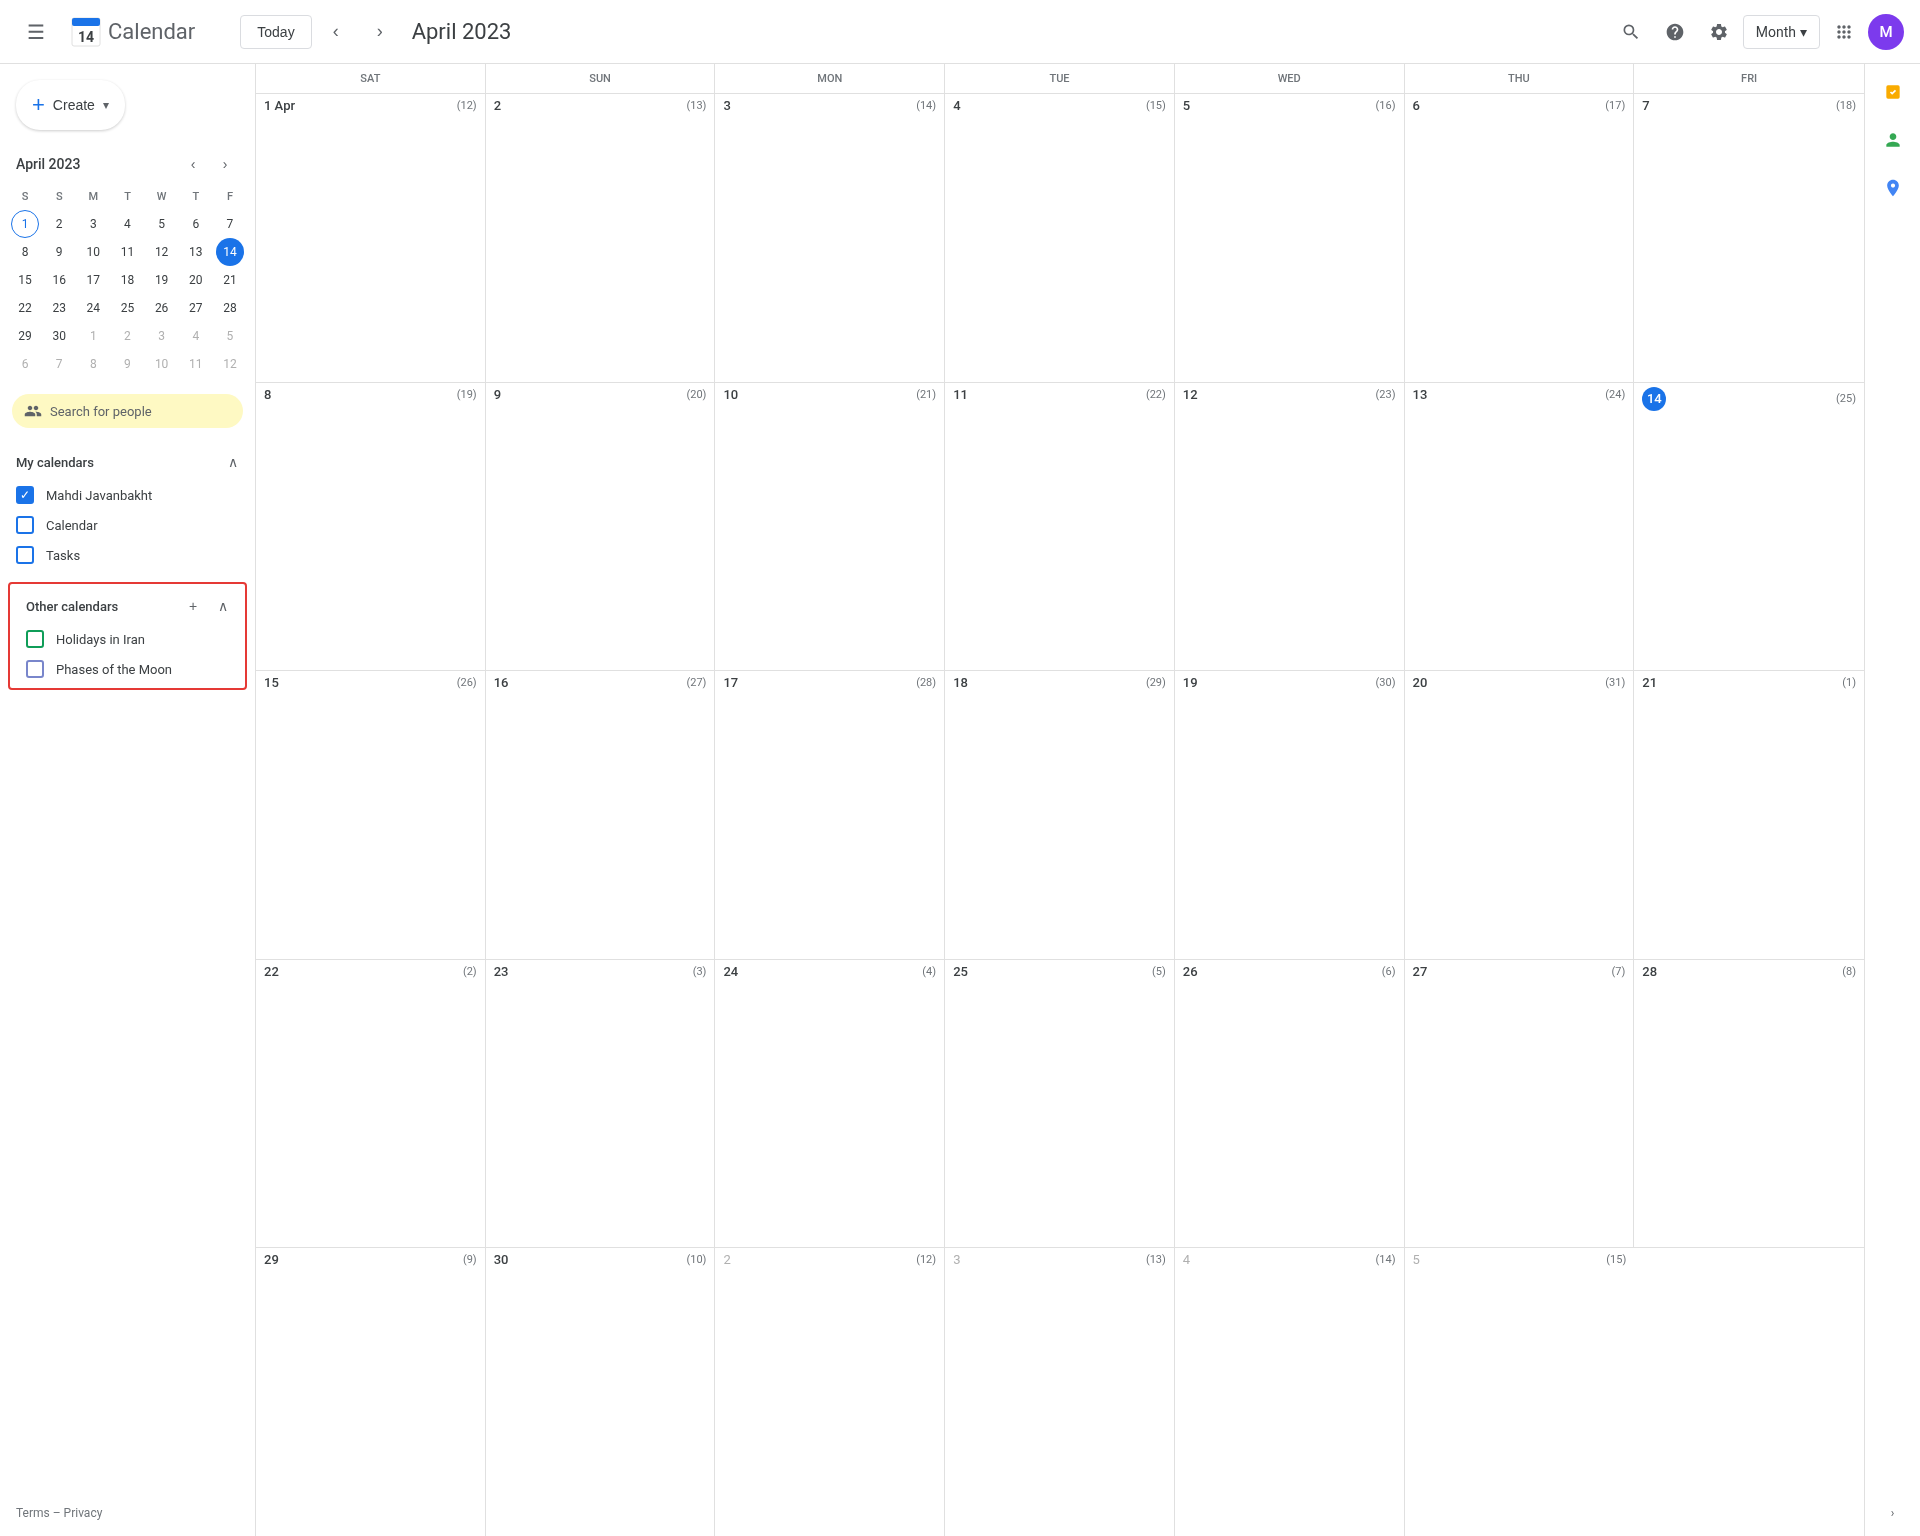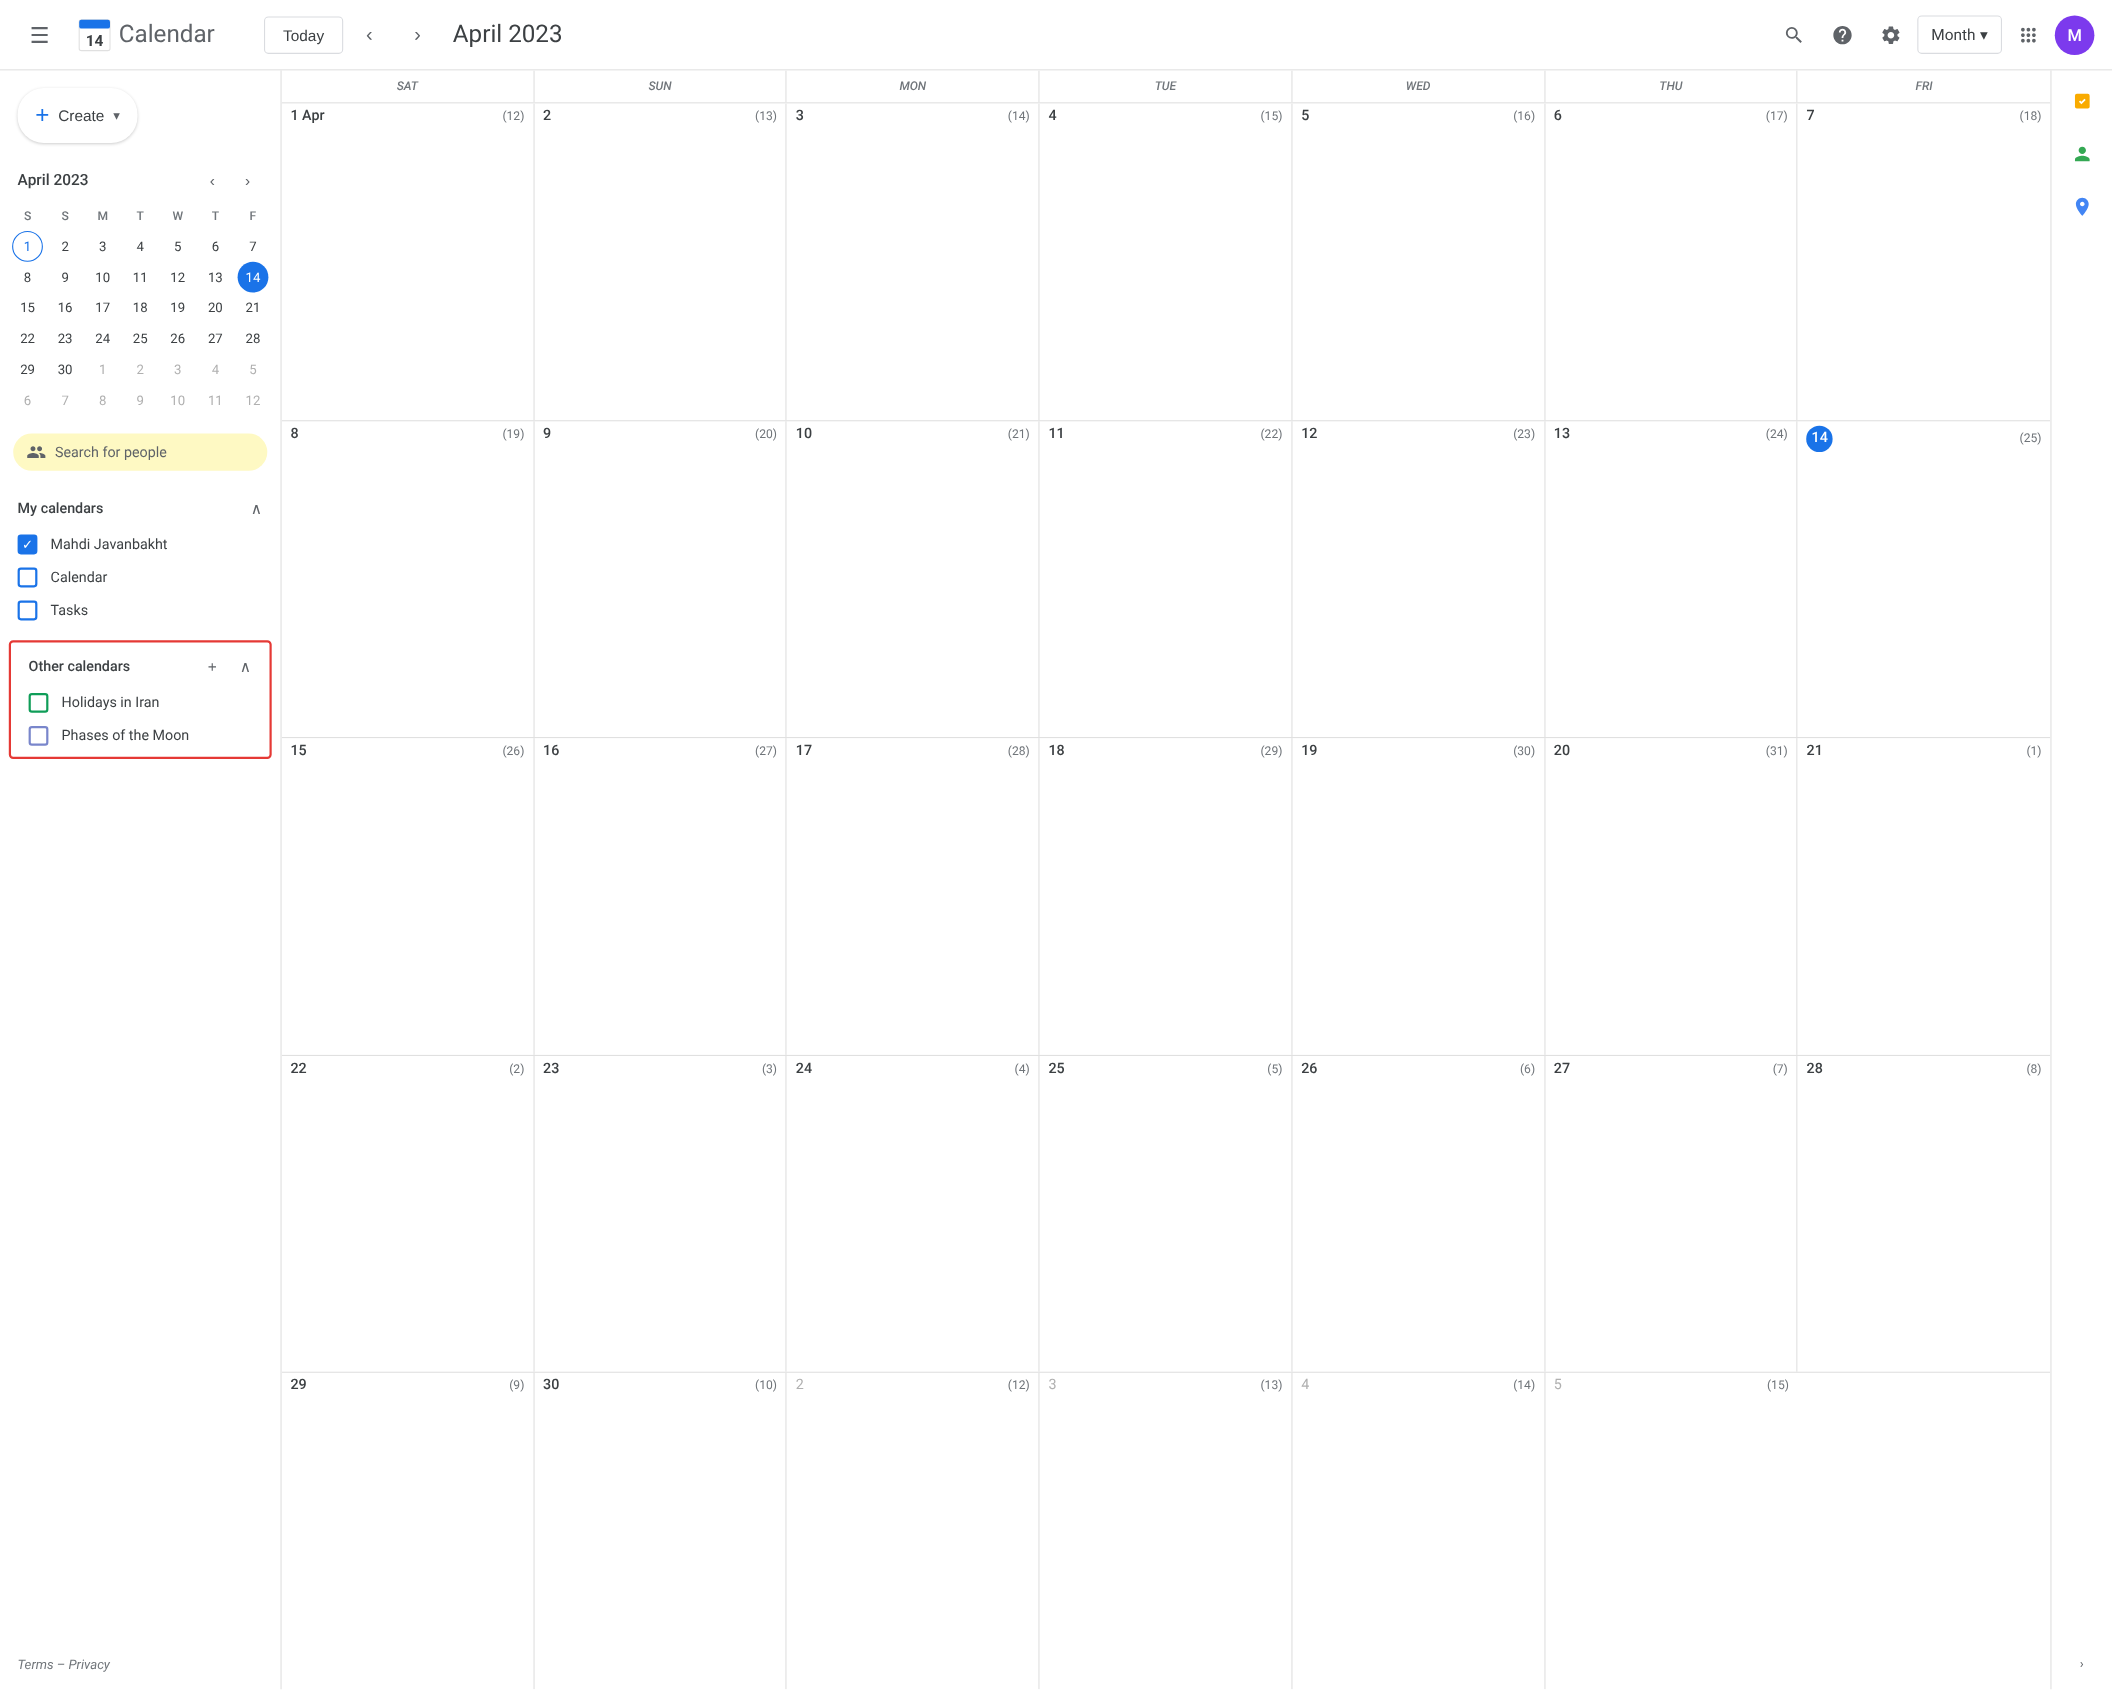--- a/index.html
+++ b/index.html
@@ -60,31 +60,31 @@
     .cal-section-btn { width: 28px; height: 28px; border: none; background: none; cursor: pointer; border-radius: 50%; display: flex; align-items: center; justify-content: center; font-size: 14px; color: #5f6368; }
     .cal-item { display: flex; align-items: center; gap: 12px; padding: 6px 16px; cursor: pointer; border-radius: 0 16px 16px 0; }
     .cal-checkbox { width: 18px; height: 18px; border: 2px solid #1a73e8; border-radius: 3px; display: flex; align-items: center; justify-content: center; background: #1a73e8; }
     .cal-checkbox.unchecked { background: white; }
     .cal-checkbox.green { border-color: #0f9d58; background: white; }
     .cal-checkbox.lavender { border-color: #7986cb; background: white; }
     .cal-checkbox-check { color: white; font-size: 12px; }
     .cal-item-label { font-size: 13px; color: #3c4043; }
 
     
-    .sidebar-footer { margin-top: auto; padding: 8px 16px; font-size: 12px; color: #70757a; font-style: italic; }
+    .sidebar-footer { margin-top: auto; padding: 8px 16px; font-size: 12px; color: #70757a; }
     .sidebar-footer a { color: #70757a; text-decoration: none; }
 
     
     .right-sidebar { width: 56px; min-width: 56px; border-left: 1px solid #e0e0e0; display: flex; flex-direction: column; align-items: center; padding: 8px 0; gap: 8px; }
     .right-icon { width: 40px; height: 40px; border-radius: 50%; display: flex; align-items: center; justify-content: center; cursor: pointer; }
 
     
     .calendar-main { flex: 1; display: flex; flex-direction: column; overflow: hidden; }
     .cal-header-row { display: grid; grid-template-columns: repeat(7, 1fr); border-bottom: 1px solid #e0e0e0; }
-    .cal-header-cell { text-align: center; padding: 8px 0; font-size: 11px; color: #70757a; font-weight: 500; border-right: 1px solid #e0e0e0; font-style: italic; }
+    .cal-header-cell { text-align: center; padding: 8px 0; font-size: 11px; color: #70757a; font-weight: 500; border-right: 1px solid #e0e0e0; }
     .cal-header-cell:last-child { border-right: none; }
     .cal-body { flex: 1; display: flex; flex-direction: column; overflow: hidden; }
     .cal-week { display: grid; grid-template-columns: repeat(7, 1fr); flex: 1; border-bottom: 1px solid #e0e0e0; min-height: 0; }
     .cal-week:last-child { border-bottom: none; }
     .cal-day { border-right: 1px solid #e0e0e0; padding: 4px 8px; cursor: pointer; position: relative; }
     .cal-day:last-child { border-right: none; }
     .cal-day-number { display: flex; align-items: center; gap: 4px; justify-content: space-between; }
     .day-num { font-size: 13px; font-weight: 500; color: #3c4043; }
     .day-num.today { background: #1a73e8; color: white; border-radius: 50%; width: 24px; height: 24px; display: flex; align-items: center; justify-content: center; }
     .day-num.other-month { color: #b0b0b0; font-weight: 400; }

